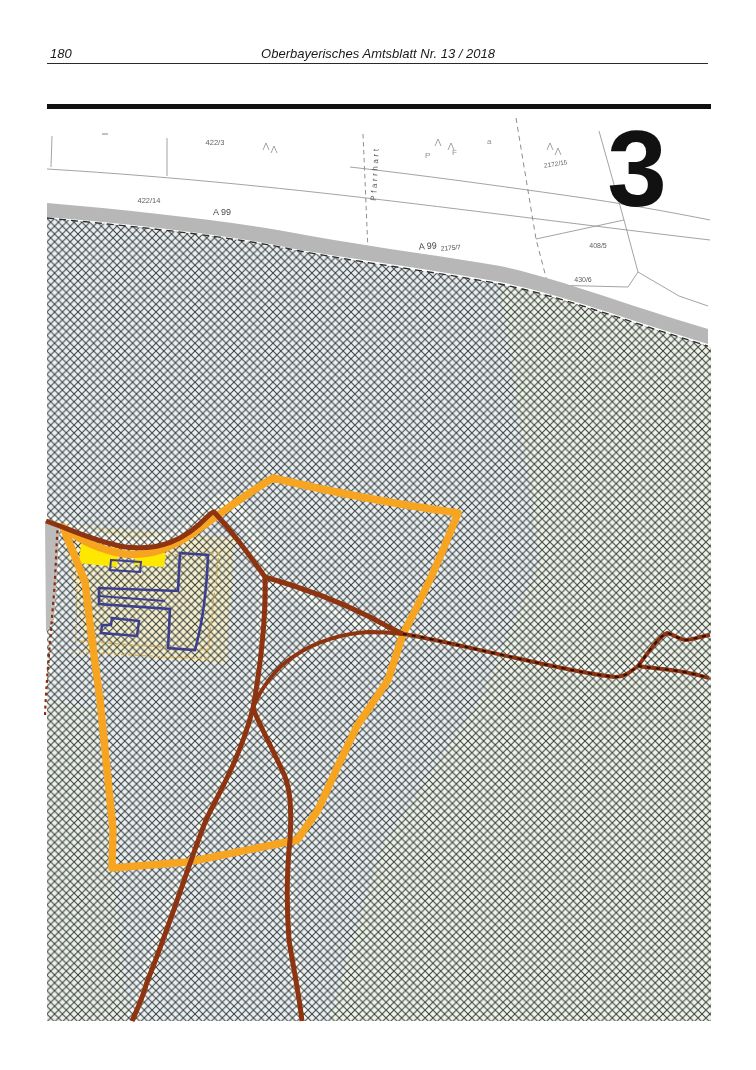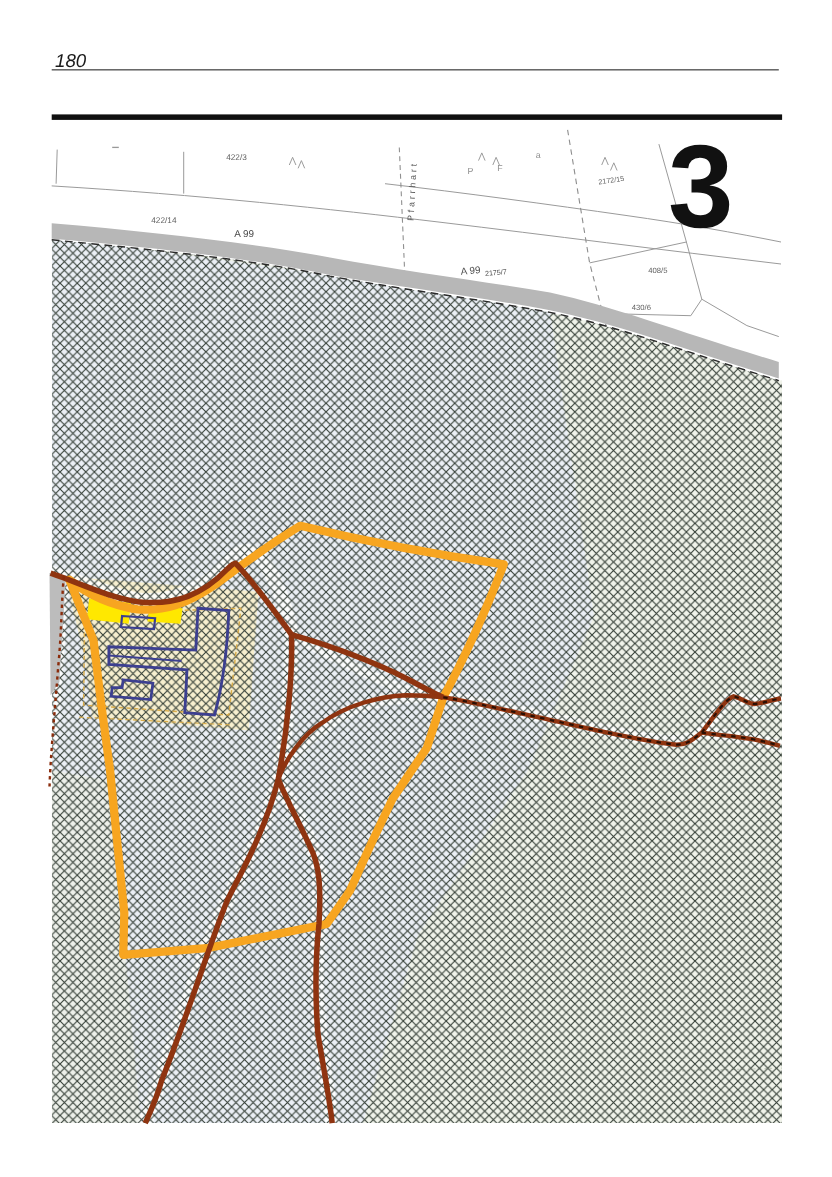--- a/index.html
+++ b/index.html
@@ -1,24 +1,25 @@
 <!DOCTYPE html>
 <html><head>
 <meta charset="utf-8">
 <style>
 html,body{margin:0;padding:0;background:#ffffff;}
 #page{position:relative;width:756px;height:1070px;background:#ffffff;overflow:hidden;font-family:"Liberation Sans",sans-serif;}
-.hdr{position:absolute;font-style:italic;font-size:17px;color:#1a1a1a;}
+.hdr{position:absolute;font-style:italic;font-size:13px;color:#1a1a1a;}
 </style>
 </head>
 <body>
 <div id="page">
 
 <div class="hdr" style="left:50px;top:46px;">180</div>
 
+<div class="hdr" style="left:0;top:46px;width:756px;text-align:center;">Oberbayerisches Amtsblatt Nr. 13 / 2018</div>
 
 <div style="position:absolute;left:47px;top:63px;width:661px;height:1.4px;background:#2a2a2a;"></div>
 
 <div style="position:absolute;left:47px;top:104px;width:664px;height:5px;background:#101010;"></div>
 
 <svg width="756" height="1070" viewBox="0 0 756 1070" style="position:absolute;left:0;top:0;" xmlns="http://www.w3.org/2000/svg">
 <defs>
 <pattern id="xh" width="7.8" height="7.8" patternUnits="userSpaceOnUse">
 <path d="M0,0 L7.8,7.8 M0,7.8 L7.8,0" stroke="#343e36" stroke-width="1.0" fill="none"></path>
 </pattern>

